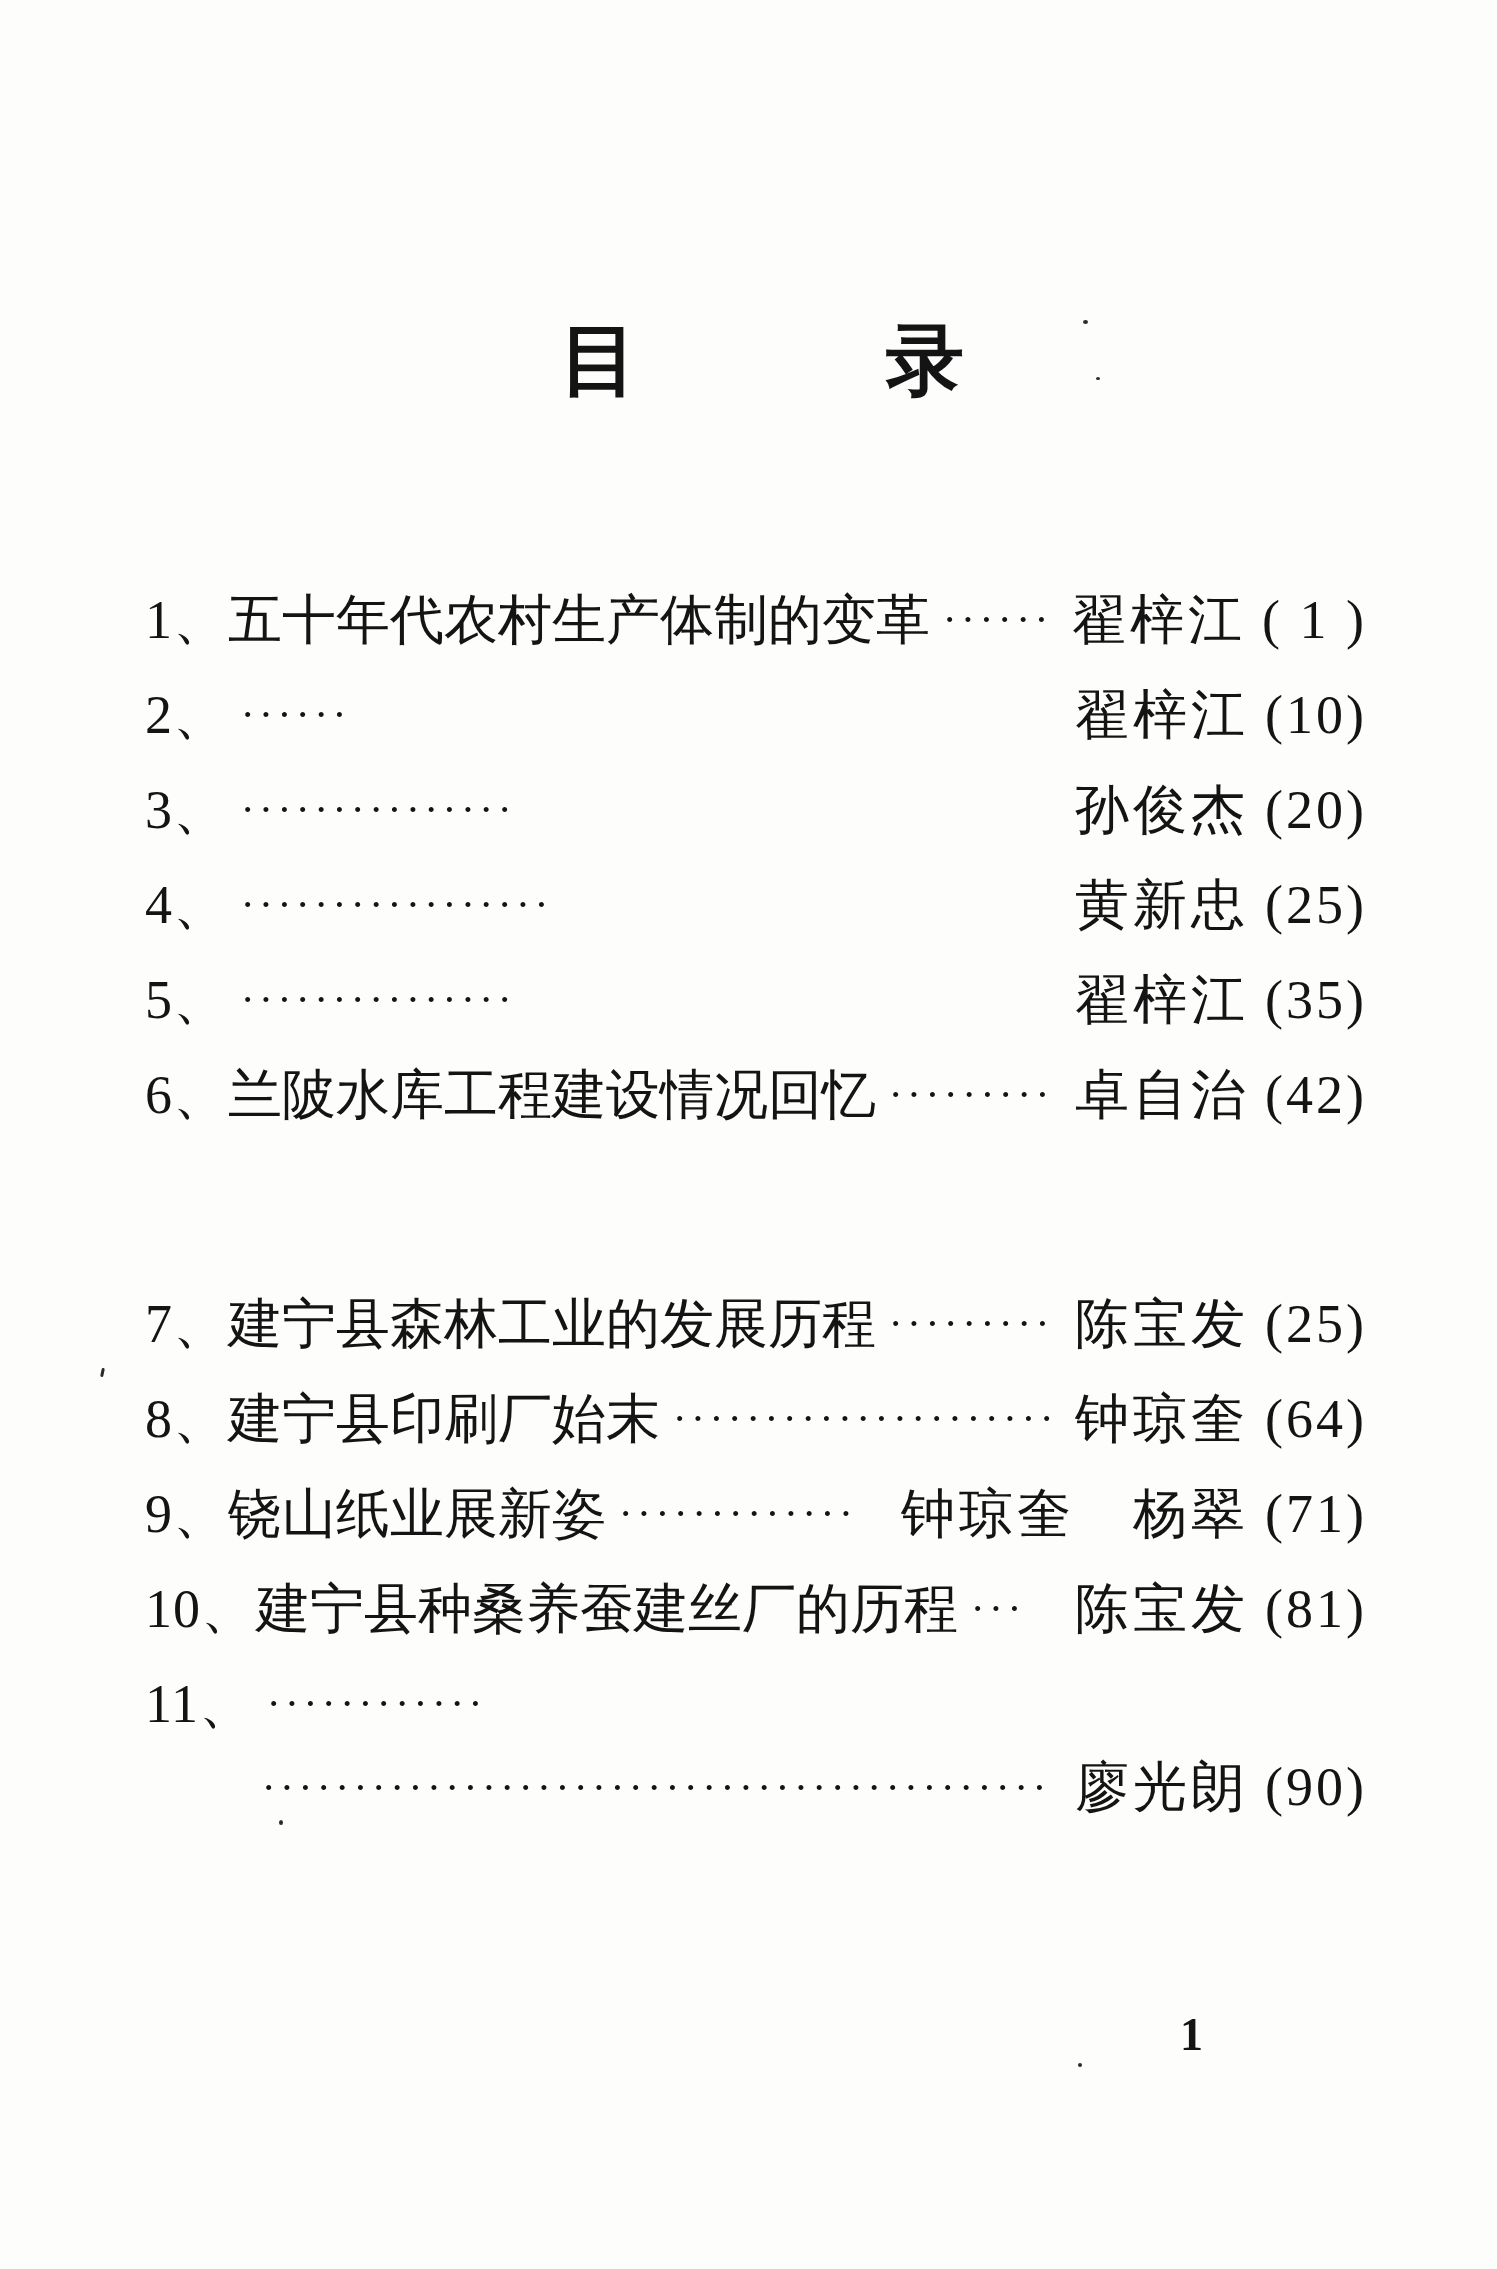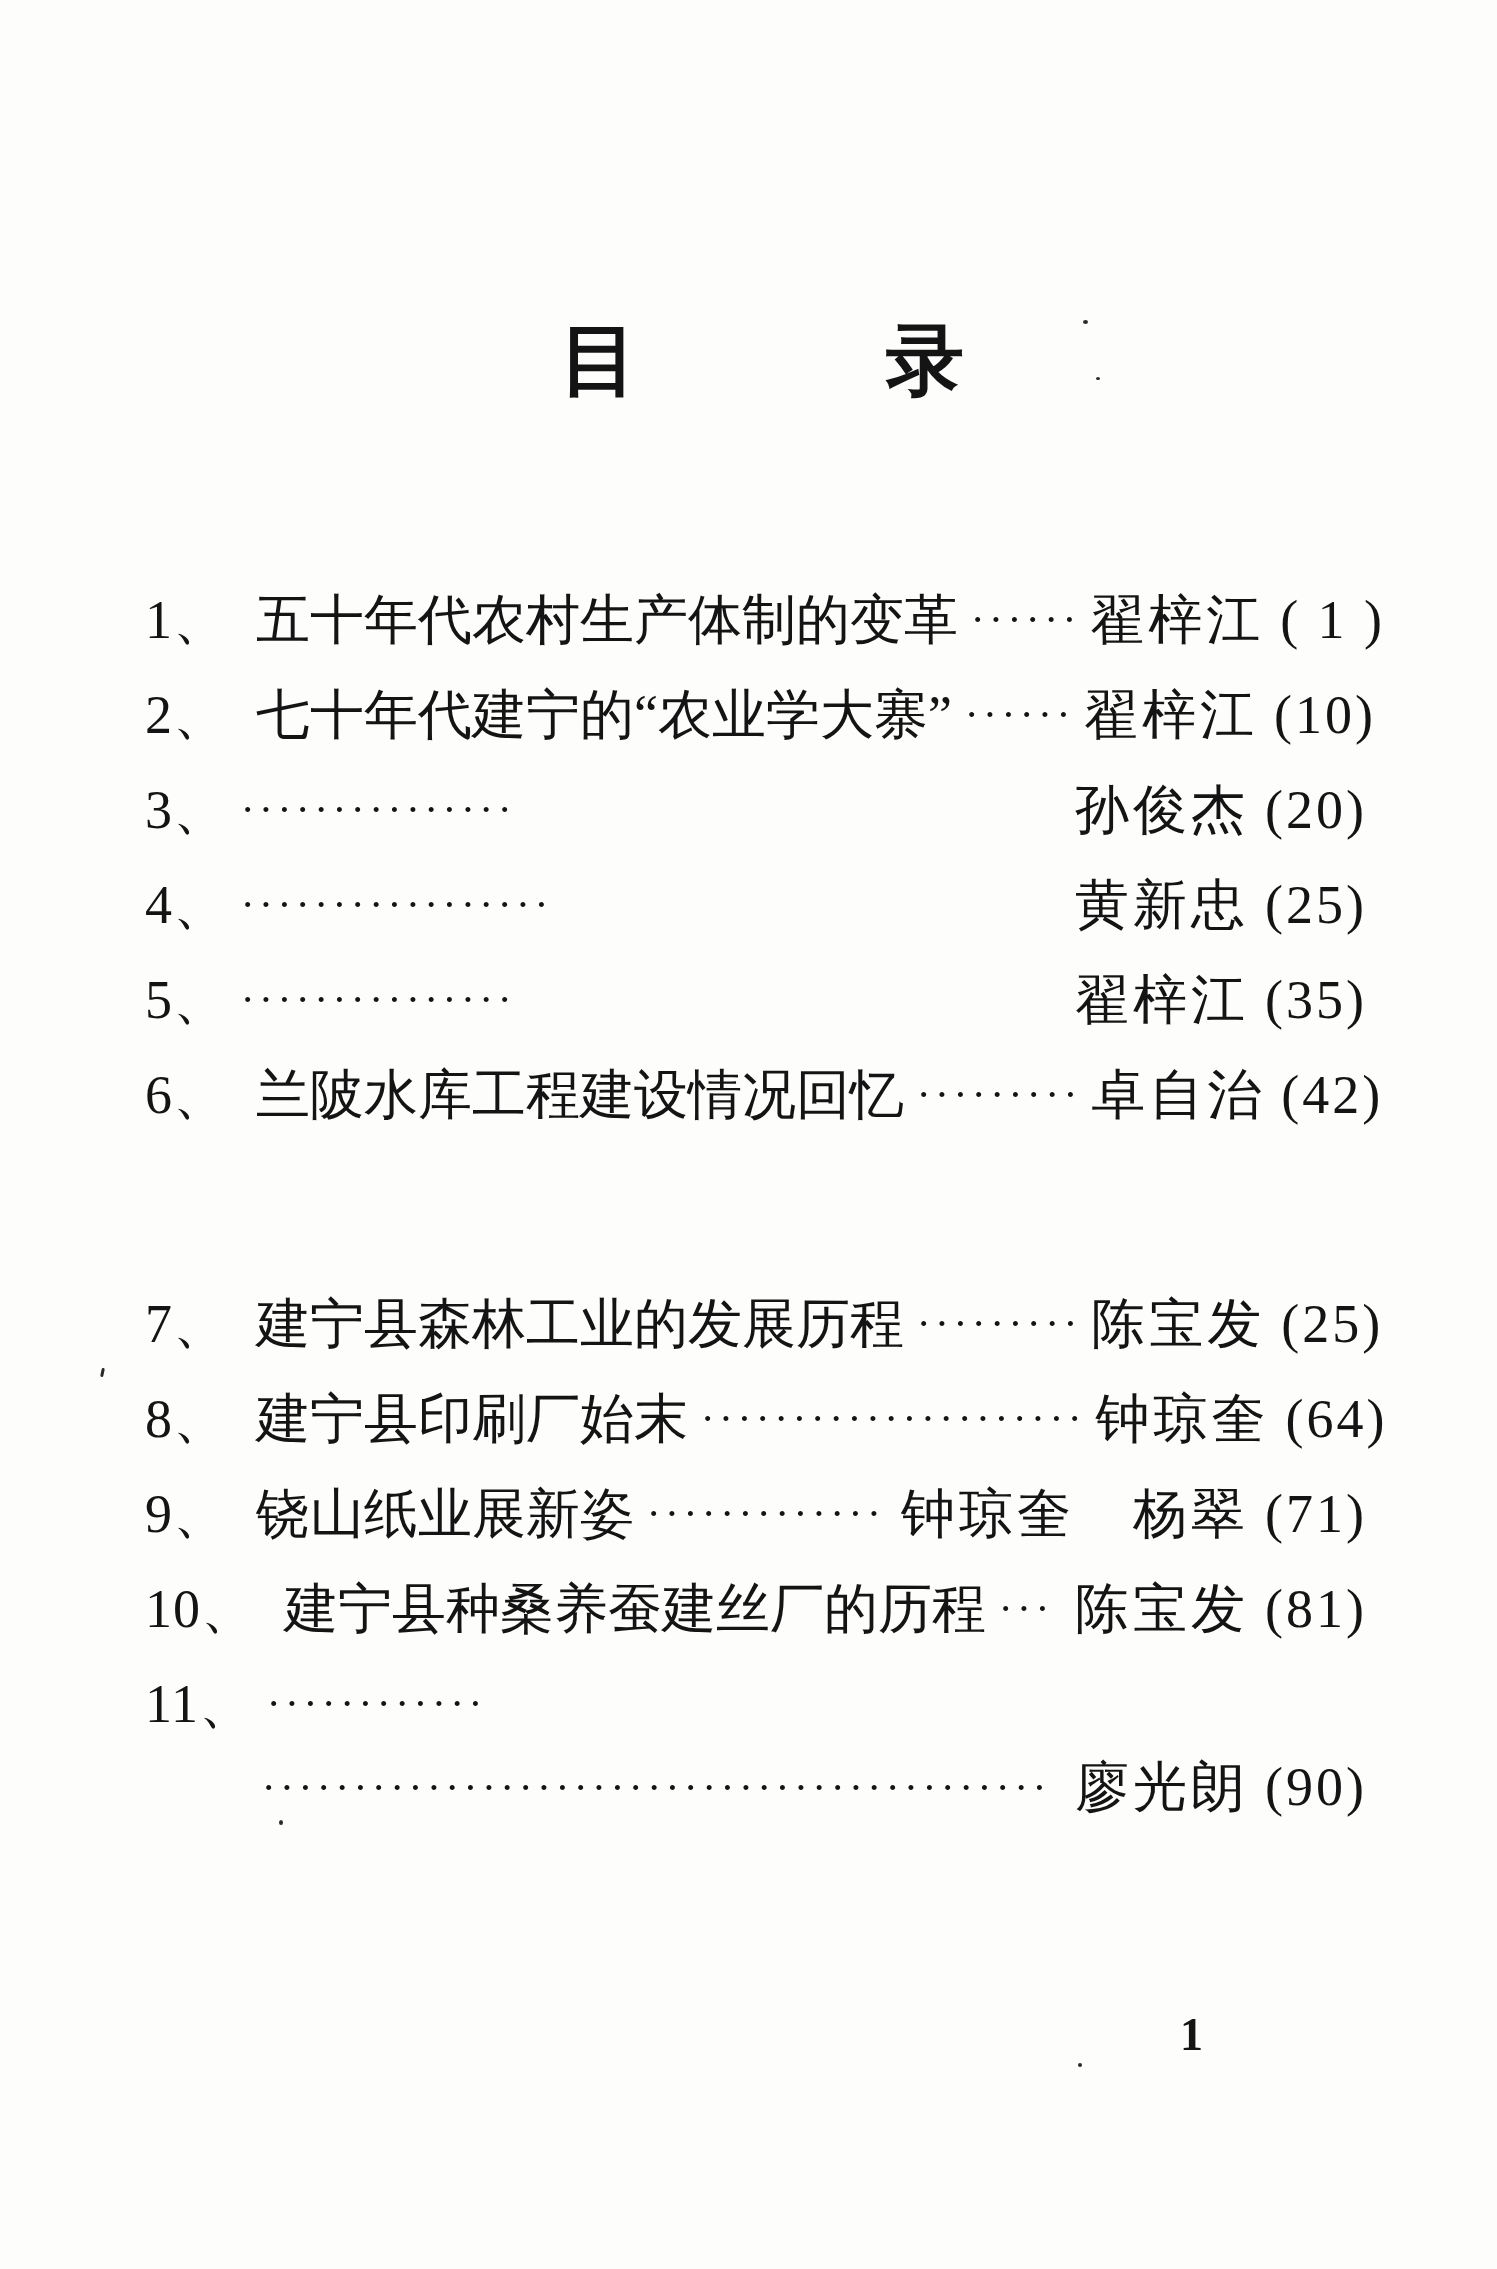--- a/index.html
+++ b/index.html
@@ -43,21 +43,20 @@
     line-height: 1;
     white-space: nowrap;
   }
   .toc-row.gap { margin-top: 134px; }
   .toc-row.cont { height: 72px; padding-left: 104px; }
   .entry-num {
     letter-spacing: 1px;
   }
   .entry-title {
     letter-spacing: 0px;
-    margin-left: 28px;
   }
   .leader {
     font-size: 21px;
     letter-spacing: 11px;
     margin: 0 6px 0 16px;
     flex: none;
     transform: translateY(1px);
     white-space: nowrap;
     overflow: hidden;
   }
@@ -110,21 +109,20 @@
         <span class="entry-num">1、</span>
         <span class="entry-title">五十年代农村生产体制的变革</span>
         <span class="leader">••••••</span>
         <span class="right-block">
           <span class="author">翟梓江</span>
           <span class="pageno">( 1 )</span>
         </span>
       </div>
       <div class="toc-row">
         <span class="entry-num">2、</span>
-        <span class="entry-title">七十年代建宁的“农业学大寨”</span>
         <span class="leader">••••••</span>
         <span class="right-block">
           <span class="author">翟梓江</span>
           <span class="pageno">(10)</span>
         </span>
       </div>
       <div class="toc-row">
         <span class="entry-num">3、</span>
         <span class="leader">•••••••••••••••</span>
         <span class="right-block">

